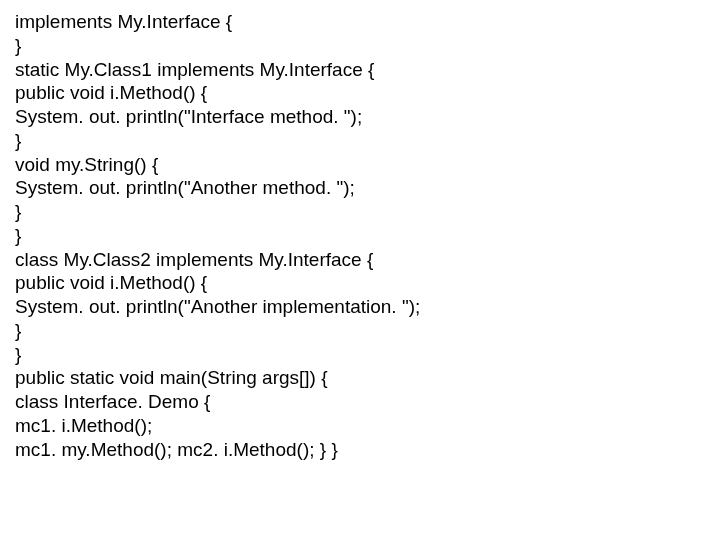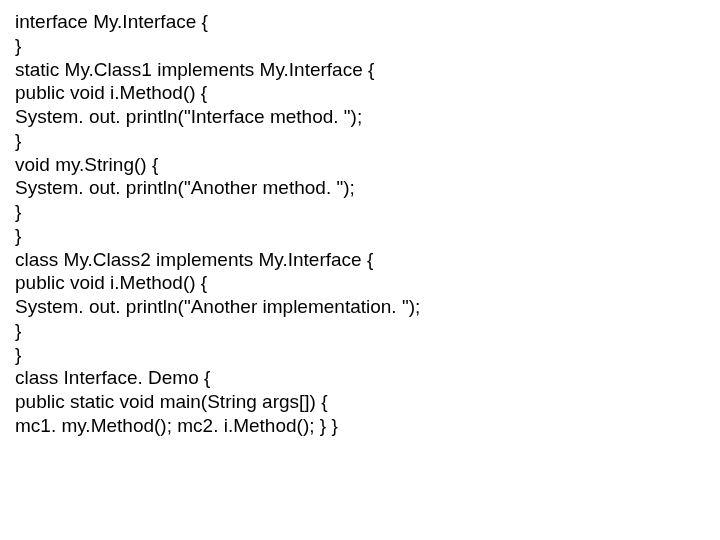--- a/index.html
+++ b/index.html
@@ -15,31 +15,32 @@
       box-sizing: border-box;
     }
     .line {
       white-space: pre;
     }
   </style>
 </head>
 <body>
 
 <div>
-  <div class="line">interface My.Interface {</div>
+  <div class="line">implements My.Interface {</div>
   <div class="line">}</div>
   <div class="line">static My.Class1 implements My.Interface {</div>
   <div class="line">public void i.Method() {</div>
   <div class="line">System. out. println("Interface method. ");</div>
   <div class="line">}</div>
   <div class="line">void my.String() {</div>
   <div class="line">System. out. println("Another method. ");</div>
   <div class="line">}</div>
   <div class="line">}</div>
   <div class="line">class My.Class2 implements My.Interface {</div>
   <div class="line">public void i.Method() {</div>
   <div class="line">System. out. println("Another implementation. ");</div>
   <div class="line">}</div>
   <div class="line">}</div>
+  <div class="line">public static void main(String args[]) {</div>
   <div class="line">class Interface. Demo {</div>
-  <div class="line">public static void main(String args[]) {</div>
+  <div class="line">mc1. i.Method();</div>
   <div class="line">mc1. my.Method(); mc2. i.Method(); } }</div>
 </div>
 
 </body></html>

